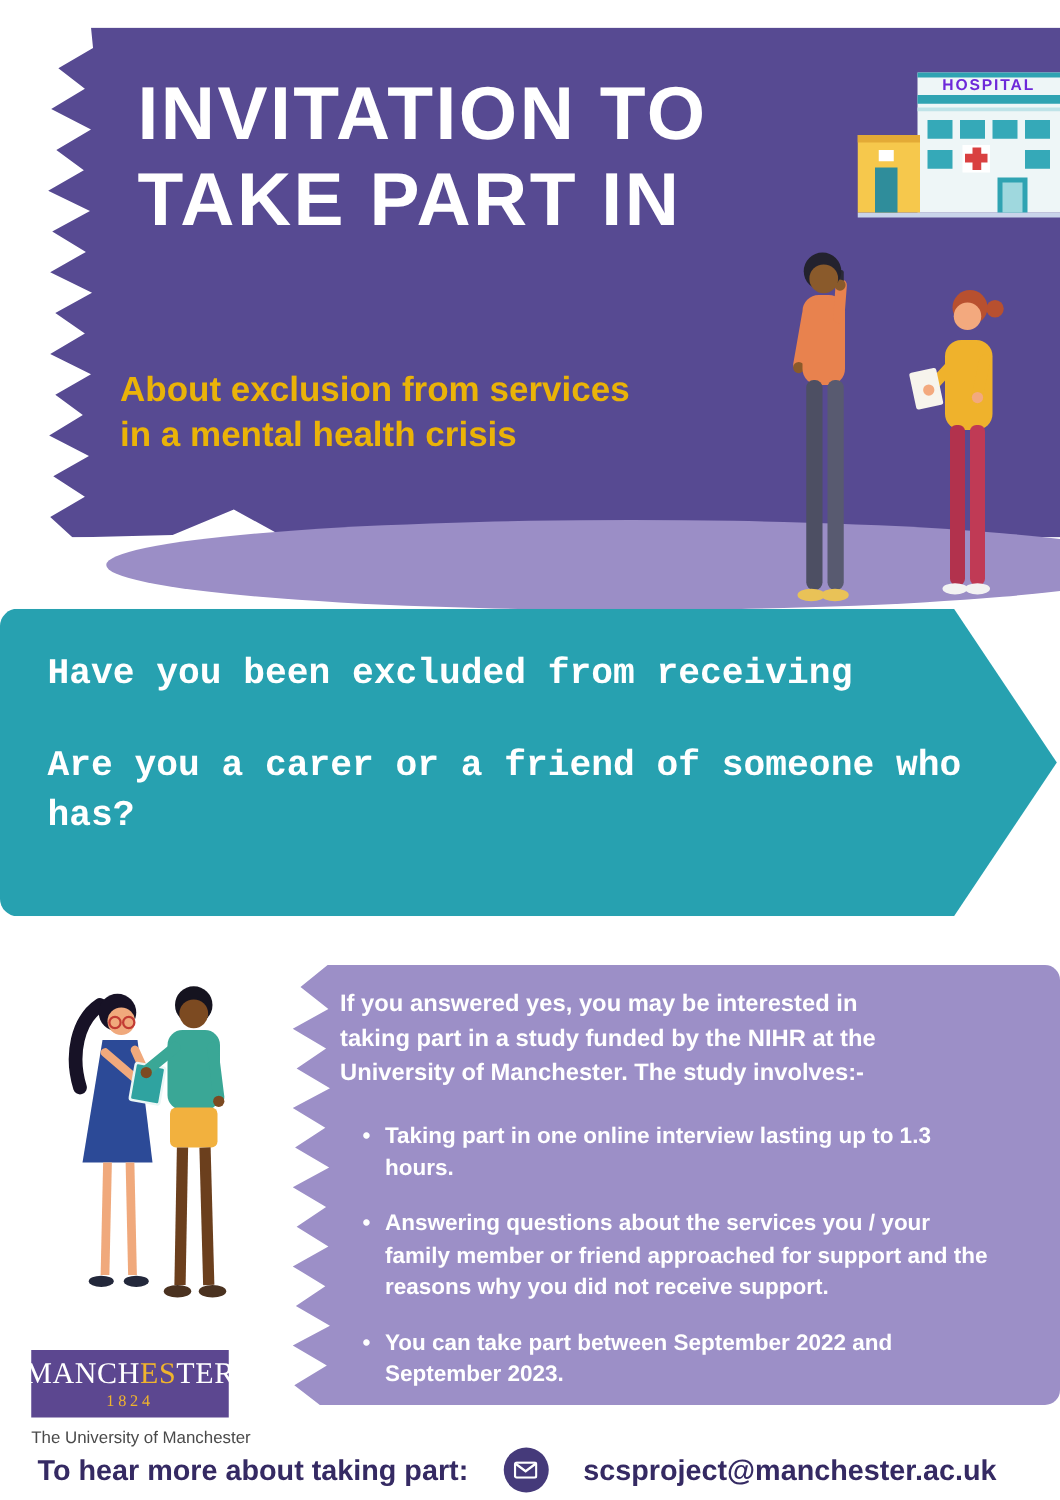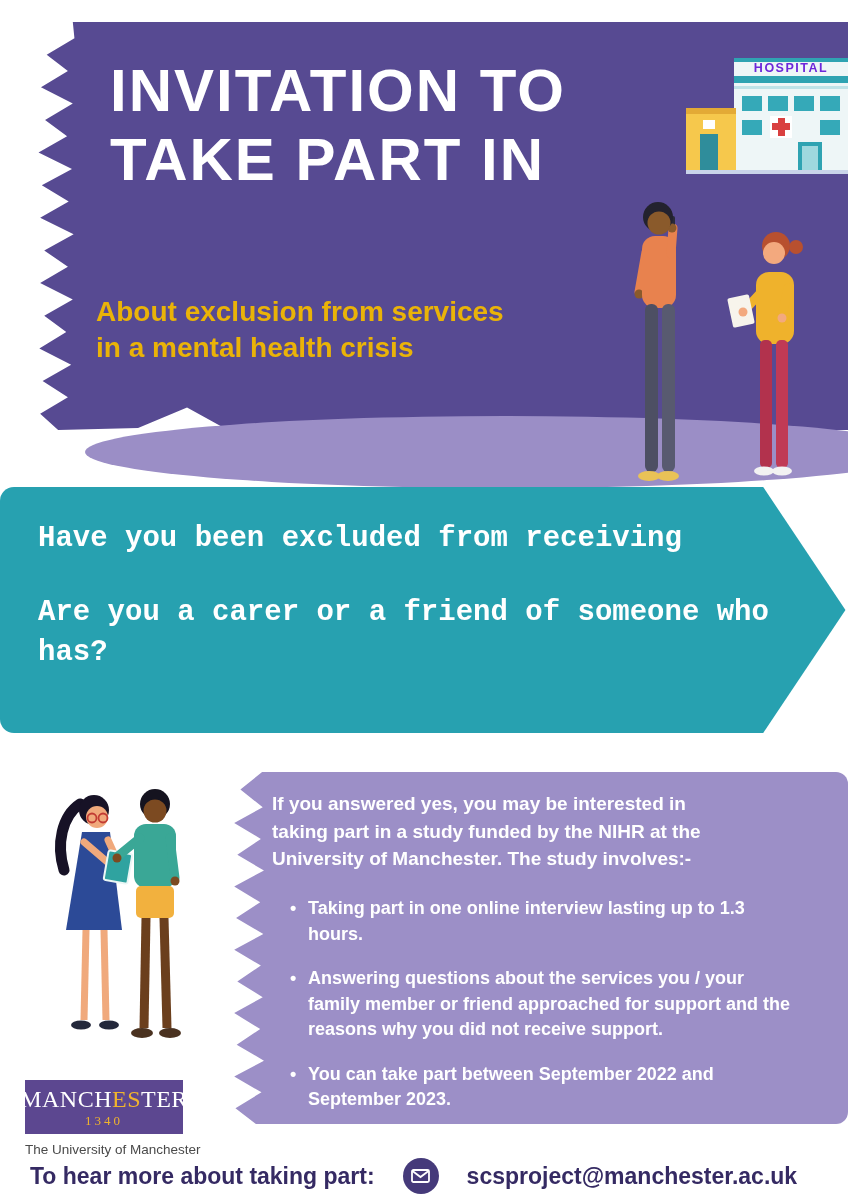--- a/index.html
+++ b/index.html
@@ -216,21 +216,21 @@
       <line x1="128" y1="136" x2="126" y2="246" stroke="#6b3f1d" stroke-width="9"></line>
       <line x1="146" y1="136" x2="149" y2="246" stroke="#6b3f1d" stroke-width="9"></line>
       <ellipse cx="124" cy="251" rx="11" ry="5" fill="#4a3220"></ellipse>
       <ellipse cx="152" cy="251" rx="11" ry="5" fill="#4a3220"></ellipse>
     </g>
   </svg>
 
   <div class="uom">
     <div class="uom-box">
       <div class="uom-word"><span>MANCH</span><span class="gold">ES</span><span>TER</span></div>
-      <div class="uom-year">1340</div>
+      <div class="uom-year">1824</div>
     </div>
     <div class="uom-caption">The University of Manchester</div>
   </div>
 
   <div class="contact">
     <span>To hear more about taking part:</span>
     <span class="mail-badge">
       <svg width="19" height="14" viewBox="0 0 19 14">
         <rect x="1" y="1" width="17" height="12" rx="1.5" fill="none" stroke="#ffffff" stroke-width="1.8"></rect>
         <path d="M1.5 2 L9.5 8 L17.5 2" fill="none" stroke="#ffffff" stroke-width="1.8"></path>

